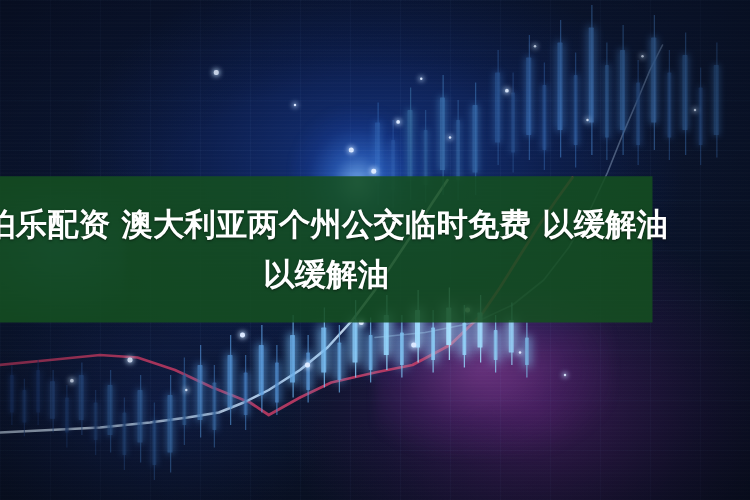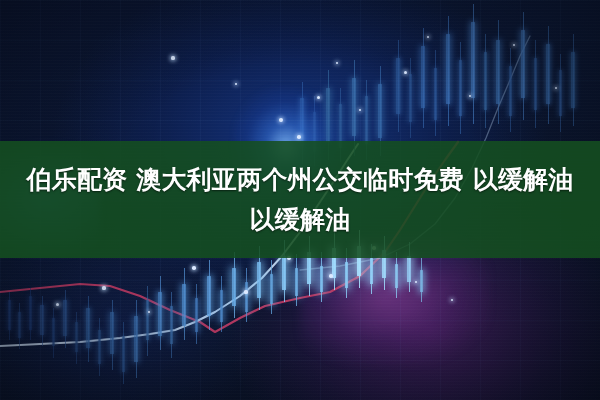--- a/index.html
+++ b/index.html
@@ -53,21 +53,21 @@
   .wick{position:absolute;width:1px;}
 
   .sparkle{position:absolute;border-radius:50%;background:#dce9ff;box-shadow:0 0 4px 1px rgba(190,220,255,.85);}
 
   #vignette{
     background:radial-gradient(ellipse 420px 300px at 300px 200px, rgba(0,0,0,0) 45%, rgba(4,8,18,0.55) 100%);
   }
 
   
   #band{
-    position:absolute;left:0;width:600px;
+    position:absolute;left:0;width:522px;
     background:rgba(20,79,32,0.88);
     display:flex;align-items:center;justify-content:center;
   }
   #headline{
     width:560px;text-align:center;color:#ffffff;
     font-weight:700;font-size:25px;line-height:40px;
     letter-spacing:.2px;
     text-shadow:0 1px 2px rgba(0,0,0,.55);
     font-family:"DejaVu Sans","Liberation Sans",sans-serif;
   }

